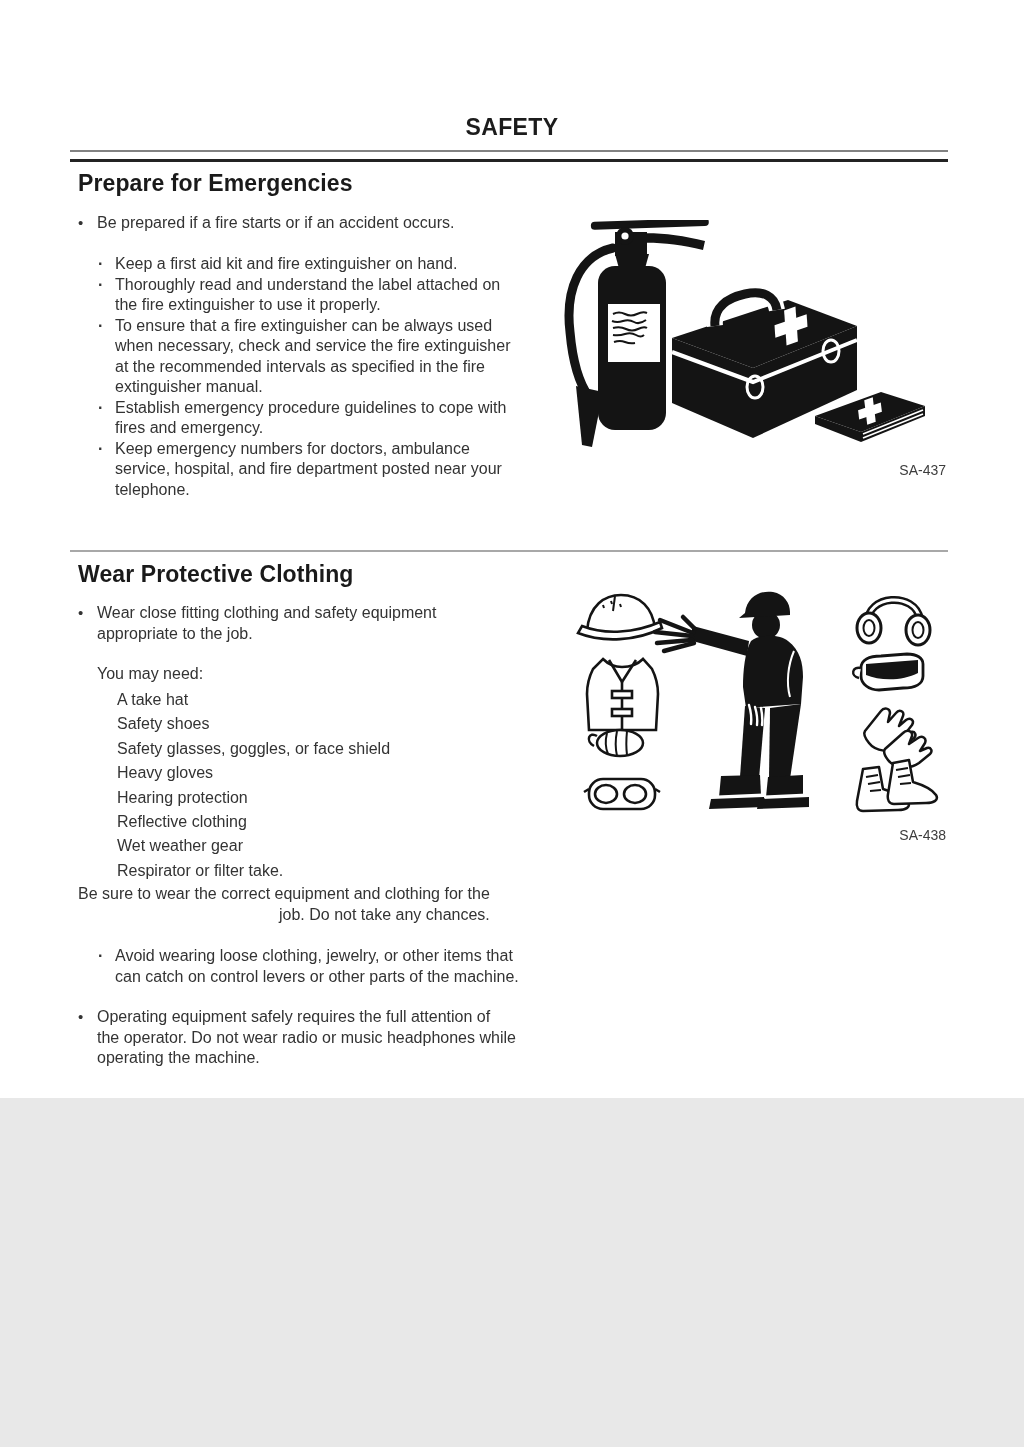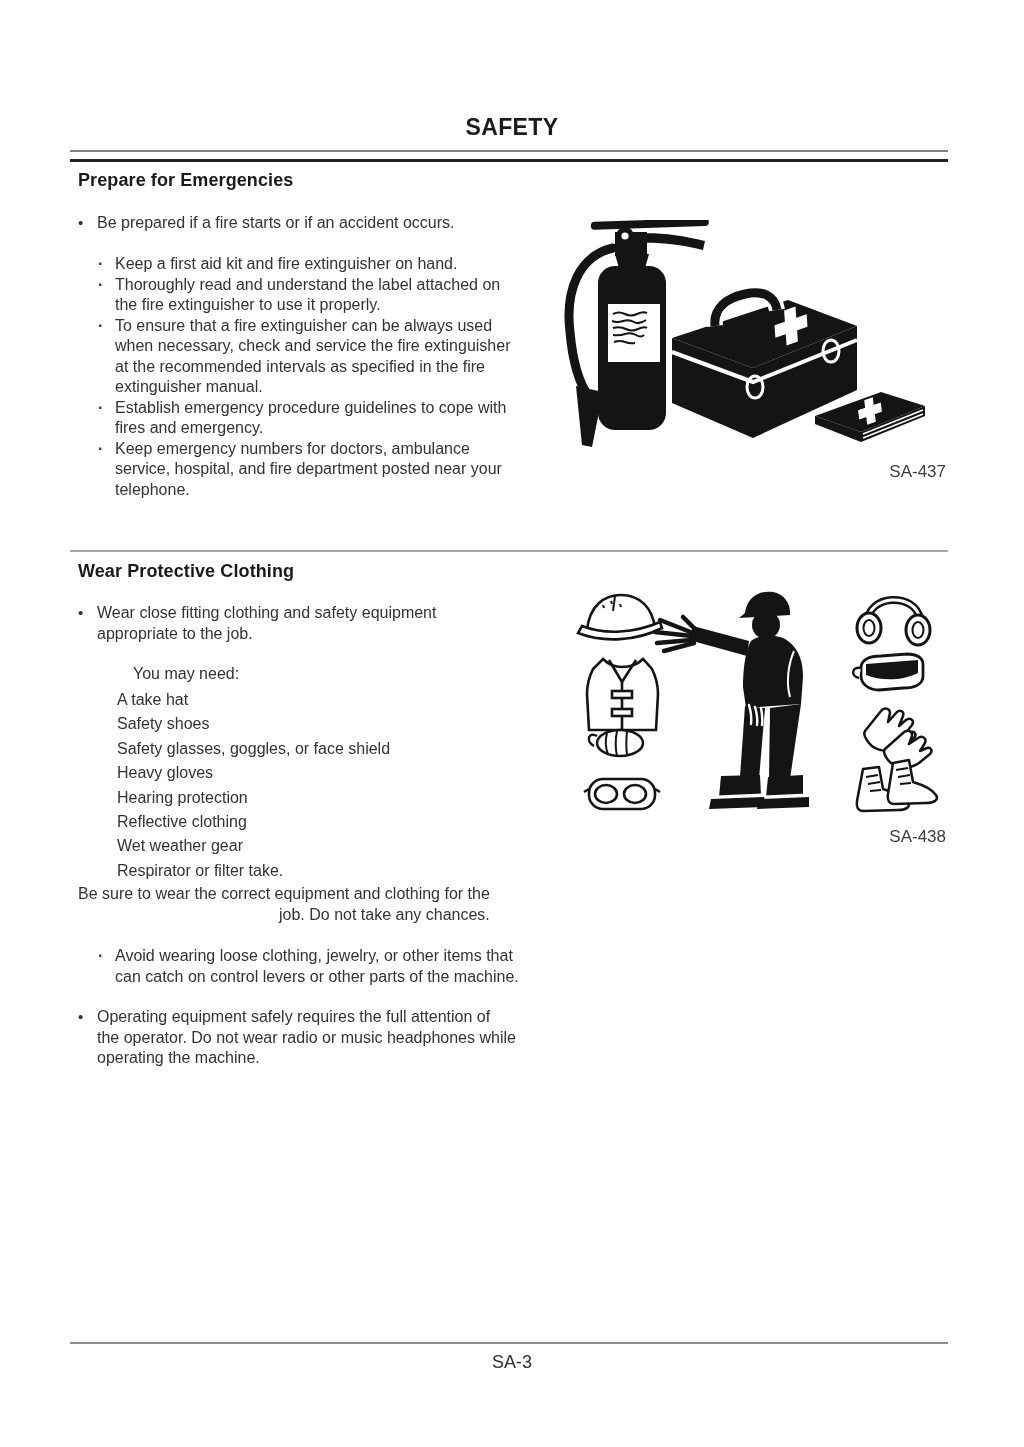--- a/index.html
+++ b/index.html
@@ -1,56 +1,56 @@
 <!DOCTYPE html>
 <html><head>
 <meta charset="utf-8">
 <style>
   html,body{margin:0;padding:0;background:#e8e8e8;}
   .page{
     position:relative;
-    width:1024px;height:1447px;
+    width:1024px;height:1098px;
     background:#ffffff;
     font-family:"Liberation Sans", sans-serif;
     color:#343434;
     margin:0 auto;
     overflow:hidden;
   }
   .abs{position:absolute;}
   .page-title{
     top:114px;left:0;width:100%;
     text-align:center;
     font-size:23px;font-weight:bold;color:#1c1c1c;
     letter-spacing:0.4px;
   }
   .double-rule{
     top:150px;left:70px;width:878px;height:7px;
     border-top:2px solid #828282;
     border-bottom:3px solid #232323;
   }
   .section-heading{
-    font-size:18px;font-weight:bold;color:#1a1a1a;
+    font-size:23px;font-weight:bold;color:#1a1a1a;
     letter-spacing:0.1px;
   }
   .body-text{font-size:16px;line-height:20.5px;color:#333333;}
   .flex-row{display:flex;}
   .bullet-marker{
     width:19px;flex:0 0 19px;
     font-size:15px;line-height:20.5px;color:#333333;
   }
   .sub-marker{
     width:17px;flex:0 0 17px;
     font-size:16px;line-height:20.5px;font-weight:bold;color:#333333;
   }
   .lines div{white-space:nowrap;}
   .need-list div{white-space:nowrap;line-height:24.4px;}
   .figure{width:385px;}
   .figure-label{
     position:absolute;right:2px;
-    font-size:17px;color:#3d3d3d;
+    font-size:14px;color:#3d3d3d;
   }
   .section-divider{
     top:550px;left:70px;width:878px;height:0;
     border-top:2px solid #a8a8a8;
   }
   .footer-rule{
     top:1342px;left:70px;width:878px;height:0;
     border-top:2px solid #8d8d8d;
   }
   .footer-text{
@@ -173,21 +173,21 @@
   <div class="abs section-heading" style="top:561px;left:78px;">Wear Protective Clothing</div>
 
   <div class="abs flex-row body-text" style="top:603px;left:78px;">
     <span class="bullet-marker">•</span>
     <div class="lines">
         <div>Wear close fitting clothing and safety equipment</div>
         <div>appropriate to the job.</div>
       </div>
   </div>
 
-  <div class="abs body-text" style="top:664px;left:97px;margin-left:36px;">You may need:</div>
+  <div class="abs body-text" style="top:664px;left:97px;">You may need:</div>
 
   <div class="abs body-text need-list" style="top:688px;left:117px;">
       <div>A take hat</div>
       <div>Safety shoes</div>
       <div>Safety glasses, goggles, or face shield</div>
       <div>Heavy gloves</div>
       <div>Hearing protection</div>
       <div>Reflective clothing</div>
       <div>Wet weather gear</div>
       <div>Respirator or filter take.</div>

